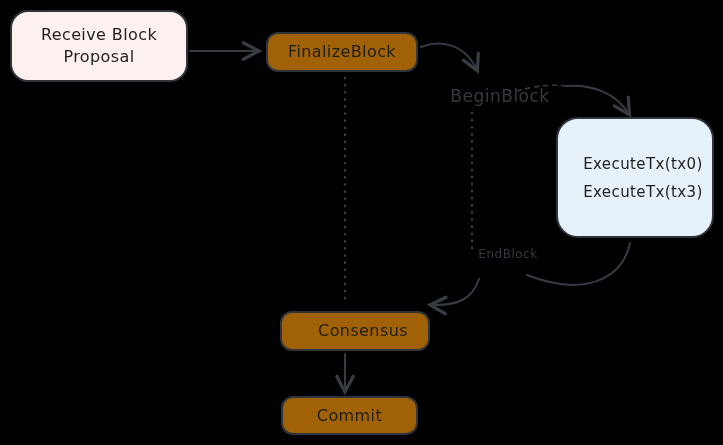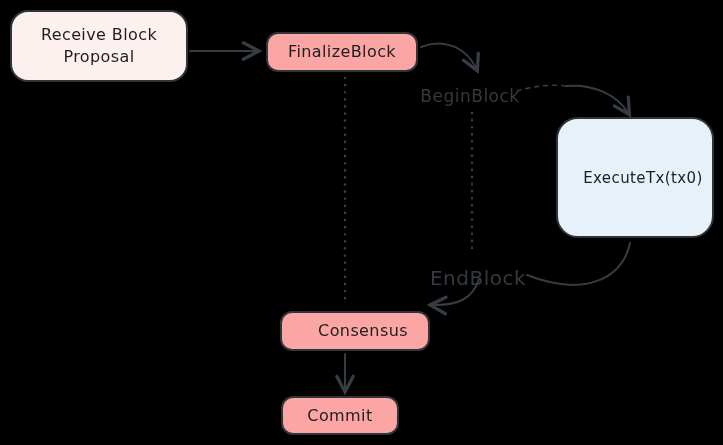--- a/index.html
+++ b/index.html
@@ -20,38 +20,39 @@
     align-items:center;
     justify-content:center;
     color:#1e1e1e;
     font-size:16px;
     letter-spacing:0.4px;
     text-align:center;
     line-height:1.35;
     white-space:pre-line;
   }
   .node-pink{background:#fdf1ef;}
-  .node-green{background:#fca5a5;}
+  .node-green{background:#a16207;}
   .node-blue{background:#e7f1fa;}
   #node-receive{left:10px;top:10px;width:178px;height:72px;border-radius:18px;}
   #node-finalize{left:266px;top:32px;width:152px;height:40px;border-radius:12px;}
   #node-execute{left:556px;top:117px;width:158px;height:121px;border-radius:22px;font-size:15px;padding-left:16px;}
   #node-execute .tx-line{line-height:28px;}
   #node-consensus{left:280px;top:311px;width:150px;height:40px;border-radius:12px;padding-left:16px;}
-  #node-commit{left:281px;top:396px;width:118px;height:39px;border-radius:12px;}
+  #node-commit{left:281px;top:396px;width:137px;height:39px;border-radius:12px;}
   .edge-label{
     position:absolute;
     color:#343a40;
     font-size:17px;
     letter-spacing:0.5px;
     transform:translate(-50%,-50%);
     white-space:nowrap;
+    margin-left:30px;
   }
   #label-beginblock{left:470px;top:96px;}
-  #label-endblock{left:478px;top:278px;font-size:20px;}
+  #label-endblock{left:478px;top:254px;font-size:12px;}
   .edge{stroke:#363c42;stroke-width:2;fill:none;stroke-linecap:round;}
   .edge-dotted{stroke-dasharray:0.1 7;stroke-width:2.6;}
   .edge-dashed{stroke-dasharray:4 5;stroke-width:1.6;}
 </style>
 </head>
 <body>
 
 <div id="canvas">
 
   <svg id="edge-layer" viewBox="0 0 723 445" xmlns="http://www.w3.org/2000/svg">
@@ -79,20 +80,21 @@
     <path class="edge" marker-end="url(#arrow)" d="M 345 354 L 345 391"></path>
   </svg>
 
   <div id="node-receive" class="node node-pink">Receive Block
 Proposal</div>
 
   <div id="node-finalize" class="node node-green">FinalizeBlock</div>
 
   <div id="node-execute" class="node node-blue">
     <div class="tx-line">ExecuteTx(tx0)</div>
+    <div class="tx-line">ExecuteTx(tx3)</div>
   </div>
 
   <div id="node-consensus" class="node node-green">Consensus</div>
 
   <div id="node-commit" class="node node-green">Commit</div>
 
   <div id="label-beginblock" class="edge-label">BeginBlock</div>
 
   <div id="label-endblock" class="edge-label">EndBlock</div>
 

